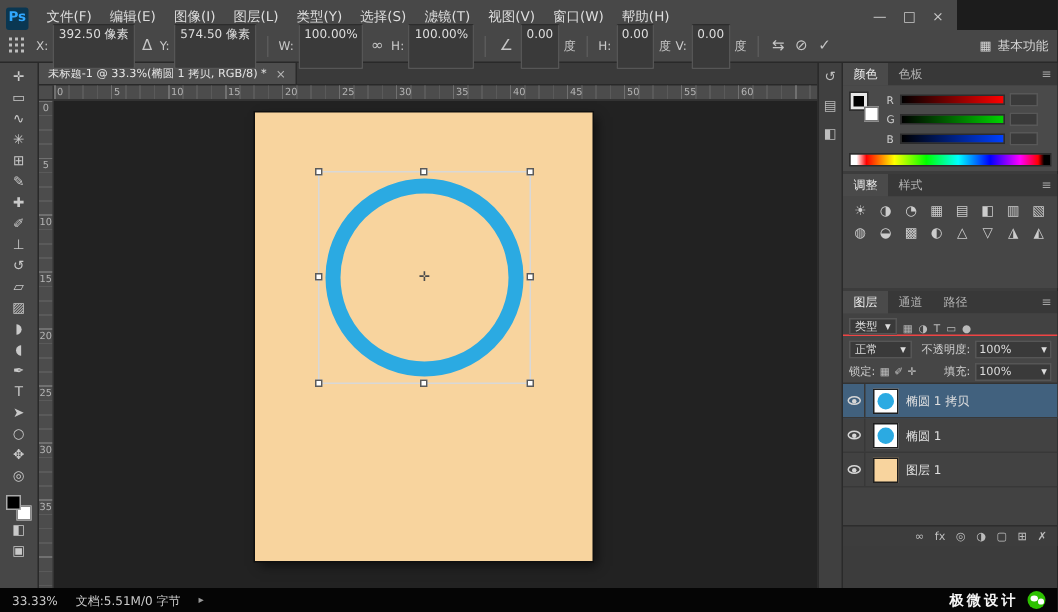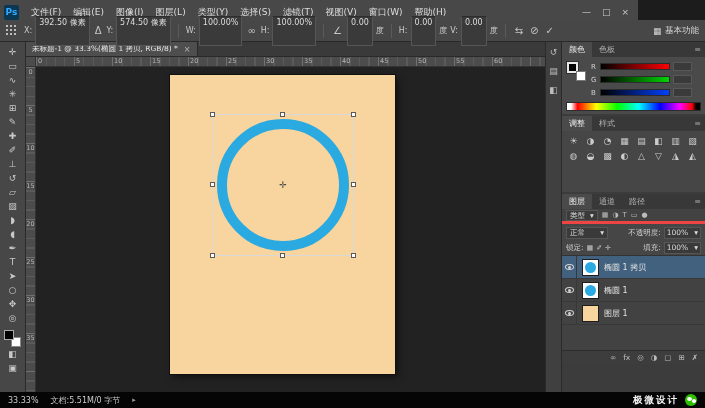--- a/index.html
+++ b/index.html
@@ -79,27 +79,27 @@
   .track.b{background:linear-gradient(90deg,#000,#0040ff)}
   .sval{width:19px;height:9px;background:#3a3a3a;border:1px solid #585858}
   .ramp{position:absolute;left:4px;bottom:3px;width:135px;height:9px;border:1px solid #2c2c2c;
     background:linear-gradient(90deg,#fff 0 3%,#f00 8%,#ff0 22%,#0f0 38%,#0ff 54%,#00f 70%,#f0f 85%,#f00 94%,#000 97% 100%)}
 
   .adj-panel{top:74px;height:76px}
   .adj-body{height:61px;background:#464646;padding:5px 6px;display:flex;flex-wrap:wrap;gap:4px 6px;align-content:flex-start}
   .adj-icon{width:11px;height:11px;font-size:9px;line-height:11px;text-align:center;color:#cccccc}
 
   .layers-panel{top:152px;height:170px}
-  .filter-row{height:15px;background:#424242;display:flex;align-items:center;padding:0 4px;gap:4px;font-size:7.5px;border-bottom:3px solid #ef4444}
+  .filter-row{height:15px;background:#424242;display:flex;align-items:flex-end;padding:0 4px;gap:4px;font-size:7.5px;border-bottom:1px solid #ef4444}
   .filter-dd{background:#3a3a3a;border:1px solid #565656;height:11px;line-height:9px;padding:0 3px;display:flex;gap:5px;align-items:center;color:#ddd}
   .f-icons{display:flex;gap:4px}
   .f-icons span{font-size:7px;color:#bbb}
   .blend-row{height:17px;display:flex;align-items:center;padding:0 4px;gap:3px;font-size:7.5px;background:#464646}
   .blend-dd{width:42px;height:12px;background:#3a3a3a;border:1px solid #565656;display:flex;justify-content:space-between;padding:0 3px;line-height:10px;color:#ddd}
-  .mini-dd{background:#3a3a3a;border:1px solid #565656;height:12px;line-height:10px;padding:0 2px;display:flex;gap:6px;color:#ddd}
+  .mini-dd{background:#3a3a3a;border:1px solid #565656;height:12px;line-height:10px;padding:0 2px;display:flex;gap:20px;color:#ddd}
   .lock-row{height:15px;display:flex;align-items:center;padding:0 4px;gap:3px;font-size:7.5px;background:#464646;border-bottom:1px solid #333}
   .lock-glyphs{display:flex;gap:3px}
   .lock-glyphs span{font-size:7px;color:#c5c5c5}
   .layer-list{height:94px;background:#424242}
   .layer-row{height:23px;display:flex;align-items:center;gap:5px;padding:0 4px 0 0;border-bottom:1px solid #383838;font-size:8px;color:#e0e0e0}
   .layer-row.selected{background:#41617e}
   .eye-cell{width:15px;align-self:stretch;border-right:1px solid #383838;display:flex;align-items:center;justify-content:center}
   .eye{width:9px;height:6px;border:1px solid #d5d5d5;border-radius:50%;position:relative;display:inline-block}
   .eye::after{content:"";position:absolute;left:2px;top:1px;width:3px;height:3px;border-radius:50%;background:#d5d5d5}
   .thumb{width:17px;height:17px;background:#fff;border:1px solid #1e1e1e;position:relative;flex:none}

